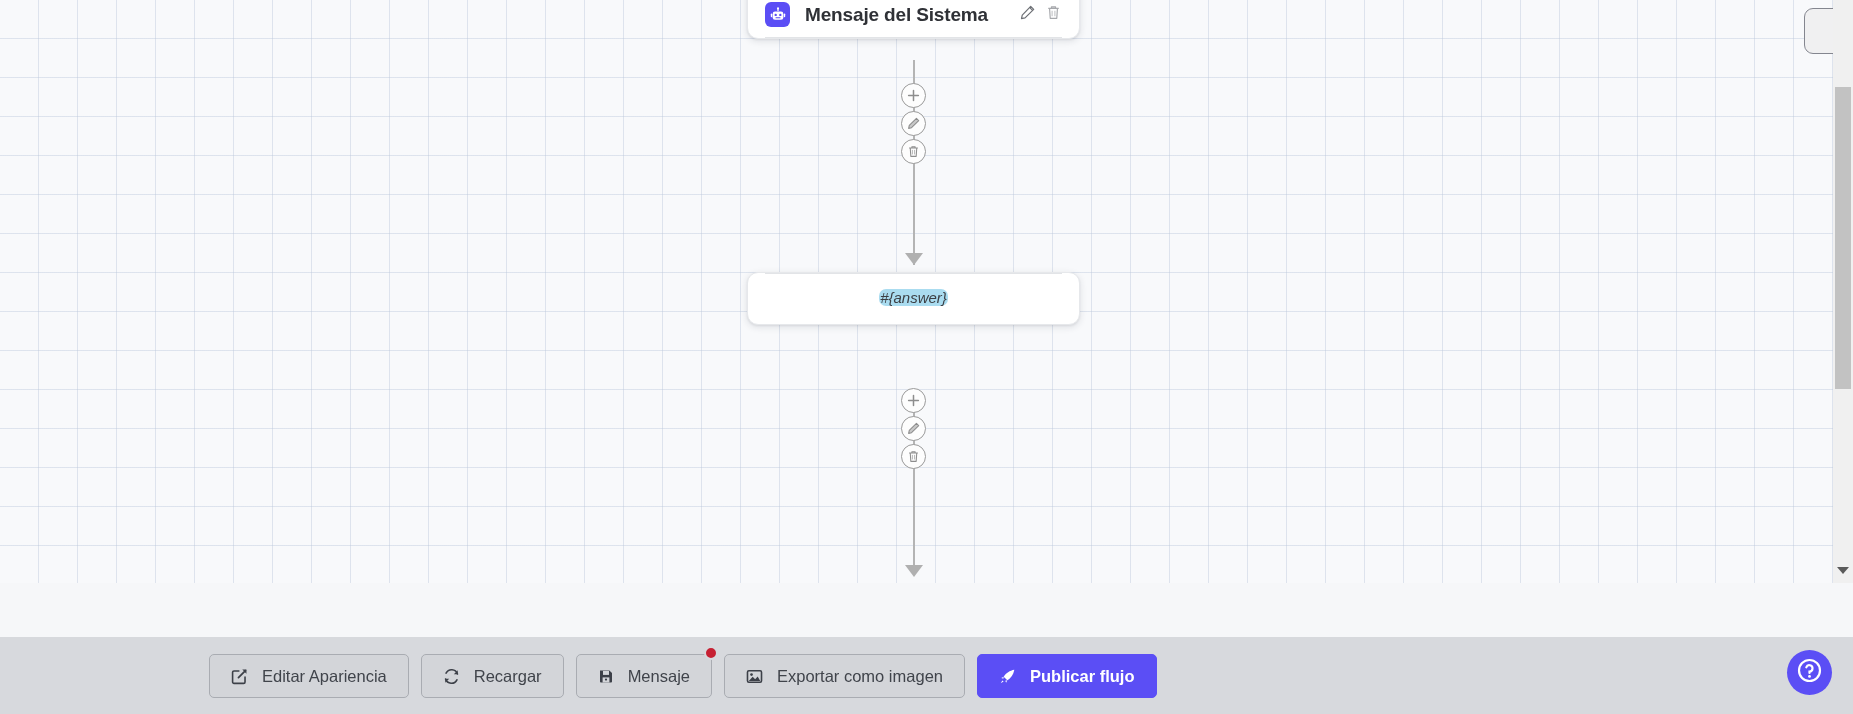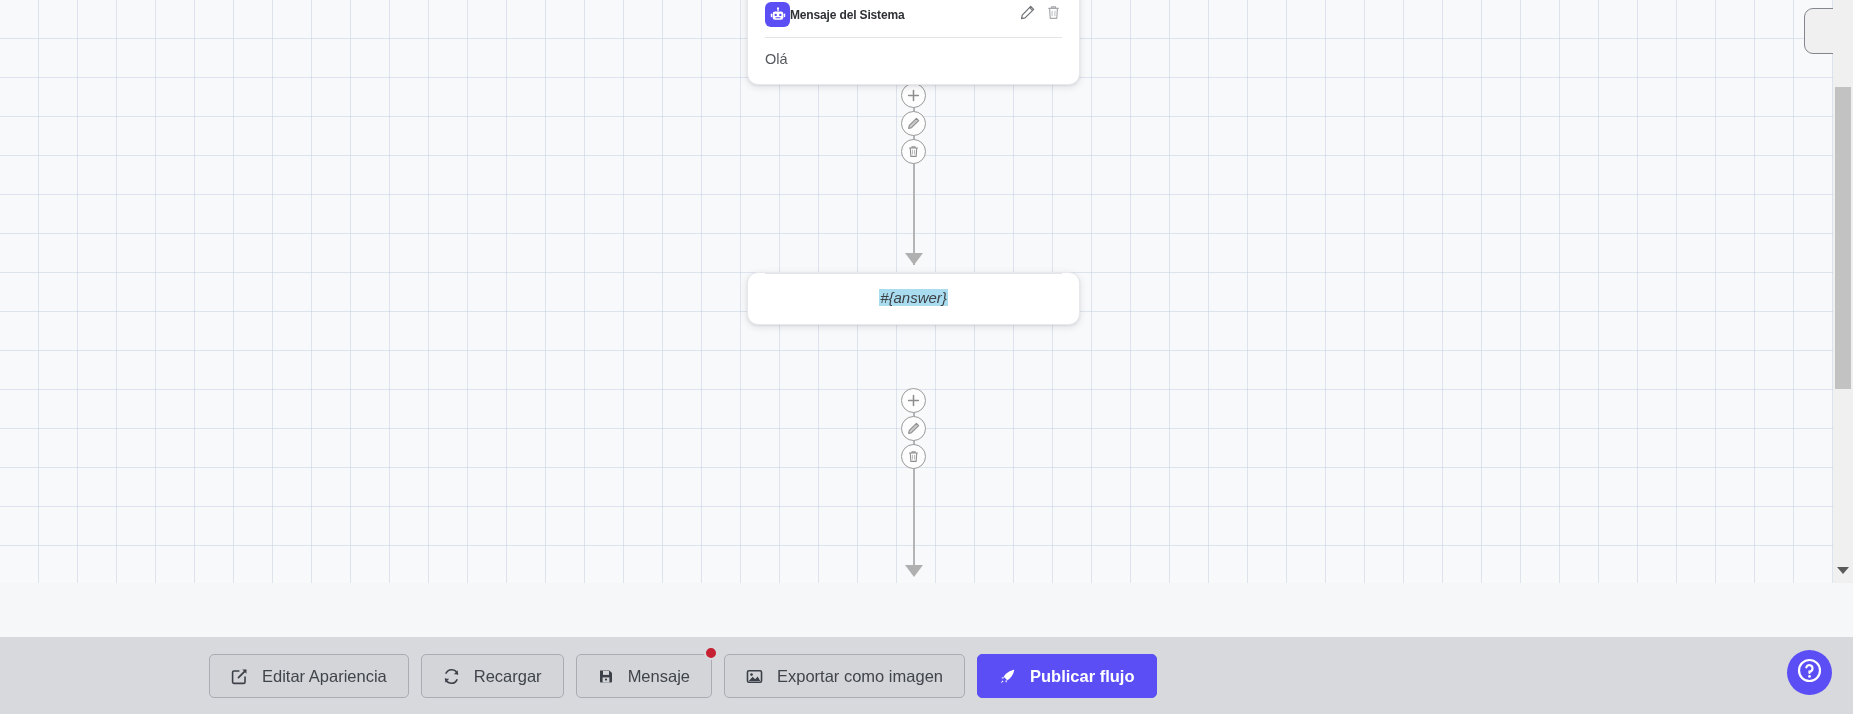--- a/index.html
+++ b/index.html
@@ -96,21 +96,22 @@
     width: 25px; height: 25px;
     border-radius: 6px;
     display: flex;
     align-items: center;
     justify-content: center;
     flex: 0 0 auto;
   }
   .node-icon.system { background: #5b4ef5; }
   .node-icon.user   { background: #33b5ee; }
   .node-title {
-    font-size: 12px;
+    margin-left: 15px;
+    font-size: 19px;
     font-weight: bold;
     color: #2f3136;
     letter-spacing: -0.15px;
     white-space: nowrap;
   }
   .node-head-actions {
     margin-left: auto;
     display: flex;
     align-items: center;
     gap: 11px;
@@ -128,20 +129,21 @@
     color: #55585e;
   }
   .node-body.centered { text-align: center; padding-top: 15px; padding-bottom: 18px; }
 
   .var-token {
     font-style: italic;
     font-size: 15px;
     color: #3d4045;
     background: #aadcf0;
     padding: 0 1px;
+    border-radius: 7px;
   }
 
   
   .corner-panel {
     position: absolute;
     right: -9px;
     top: 8px;
     width: 58px;
     height: 46px;
     border: 1.6px solid #84868f;
@@ -312,21 +314,20 @@
           </span>
           <span class="head-ico">
             <svg width="15" height="15" viewBox="0 0 16 16">
               <path d="M2.4 3.6 H13.6 M5.8 3.6 V2 H10.2 V3.6 M3.8 3.6 L4.5 14.2 H11.5 L12.2 3.6" stroke="#a6a8ac" stroke-width="1.25" fill="none" stroke-linejoin="round"></path>
               <path d="M6.5 6 V12 M9.5 6 V12" stroke="#bcbec1" stroke-width="1.1"></path>
             </svg>
           </span>
         </div>
       </div>
       <div class="node-sep"></div>
-      <div class="node-body">Olá</div>
     </div>
 
     <div class="node" style="left:747px; top:272px; width:333px;">
       <div class="node-sep"></div>
       <div class="node-body centered">
         <span class="var-token">#{answer}</span>
       </div>
     </div>
 
     <div class="edge-line" style="left:913px; top:390px; height:180px;"></div>

